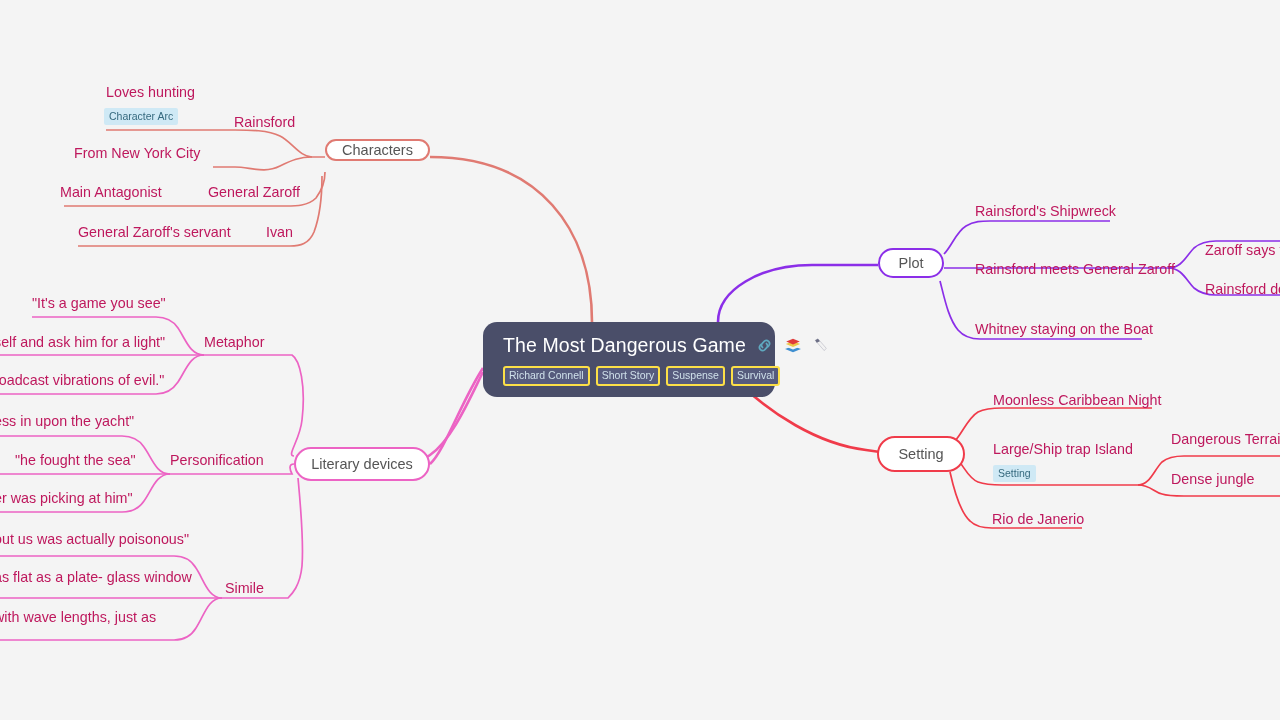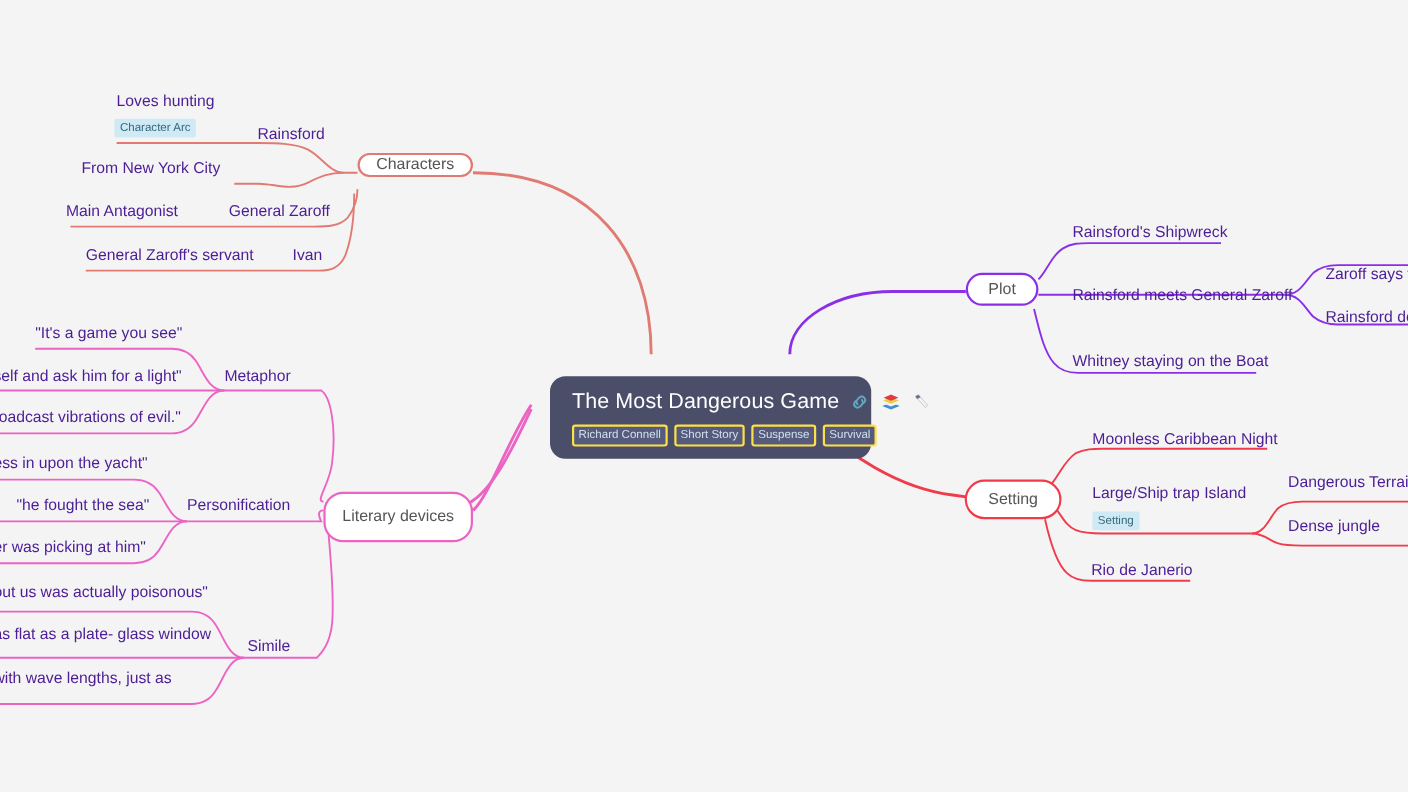--- a/index.html
+++ b/index.html
@@ -19,29 +19,28 @@
     position: absolute;
     left: 0; top: 0;
     width: 1280px;
     height: 720px;
     pointer-events: none;
   }
 
   
   .root-node {
     position: absolute;
-    left: 500px;
+    left: 483px;
     top: 322px;
     width: 292px;
     box-sizing: border-box;
     background: #4a4e69;
     border-radius: 14px;
     padding: 12px 18px 11px 20px;
     z-index: 5;
-    margin-top: 20px;
   }
   .root-title-row {
     display: flex;
     align-items: center;
     gap: 9px;
     white-space: nowrap;
   }
   .root-title {
     color: #ffffff;
     font-size: 19.5px;
@@ -77,21 +76,21 @@
     display: flex;
     align-items: center;
     justify-content: center;
     z-index: 4;
     white-space: nowrap;
   }
 
   
   .leaf {
     position: absolute;
-    color: #4c1d95;
+    color: #be185d;
     font-size: 14.3px;
     white-space: nowrap;
     line-height: 1.2;
     z-index: 3;
   }
   .badge {
     display: inline-block;
     background: #cfe9f5;
     color: #35697e;
     font-size: 10.5px;
@@ -240,21 +239,21 @@
       <span class="tag-pill">Short Story</span>
       <span class="tag-pill">Suspense</span>
       <span class="tag-pill">Survival</span>
     </div>
   </div>
 
   <div class="branch-node" style="left:325px; top:139px; width:105px; height:22px; border-color:#e07a72;">
     <span>Characters</span>
   </div>
 
-  <div class="branch-node" style="left:294px; top:447px; width:136px; height:46px; border-color:#ec63c4;">
+  <div class="branch-node" style="left:294px; top:447px; width:136px; height:34px; border-color:#ec63c4;">
     <span>Literary devices</span>
   </div>
 
   <div class="branch-node" style="left:878px; top:248px; width:66px; height:30px; border-color:#8b2ee8;">
     <span>Plot</span>
   </div>
 
   <div class="branch-node" style="left:877px; top:436px; width:88px; height:36px; border-color:#f03b4a;">
     <span>Setting</span>
   </div>

